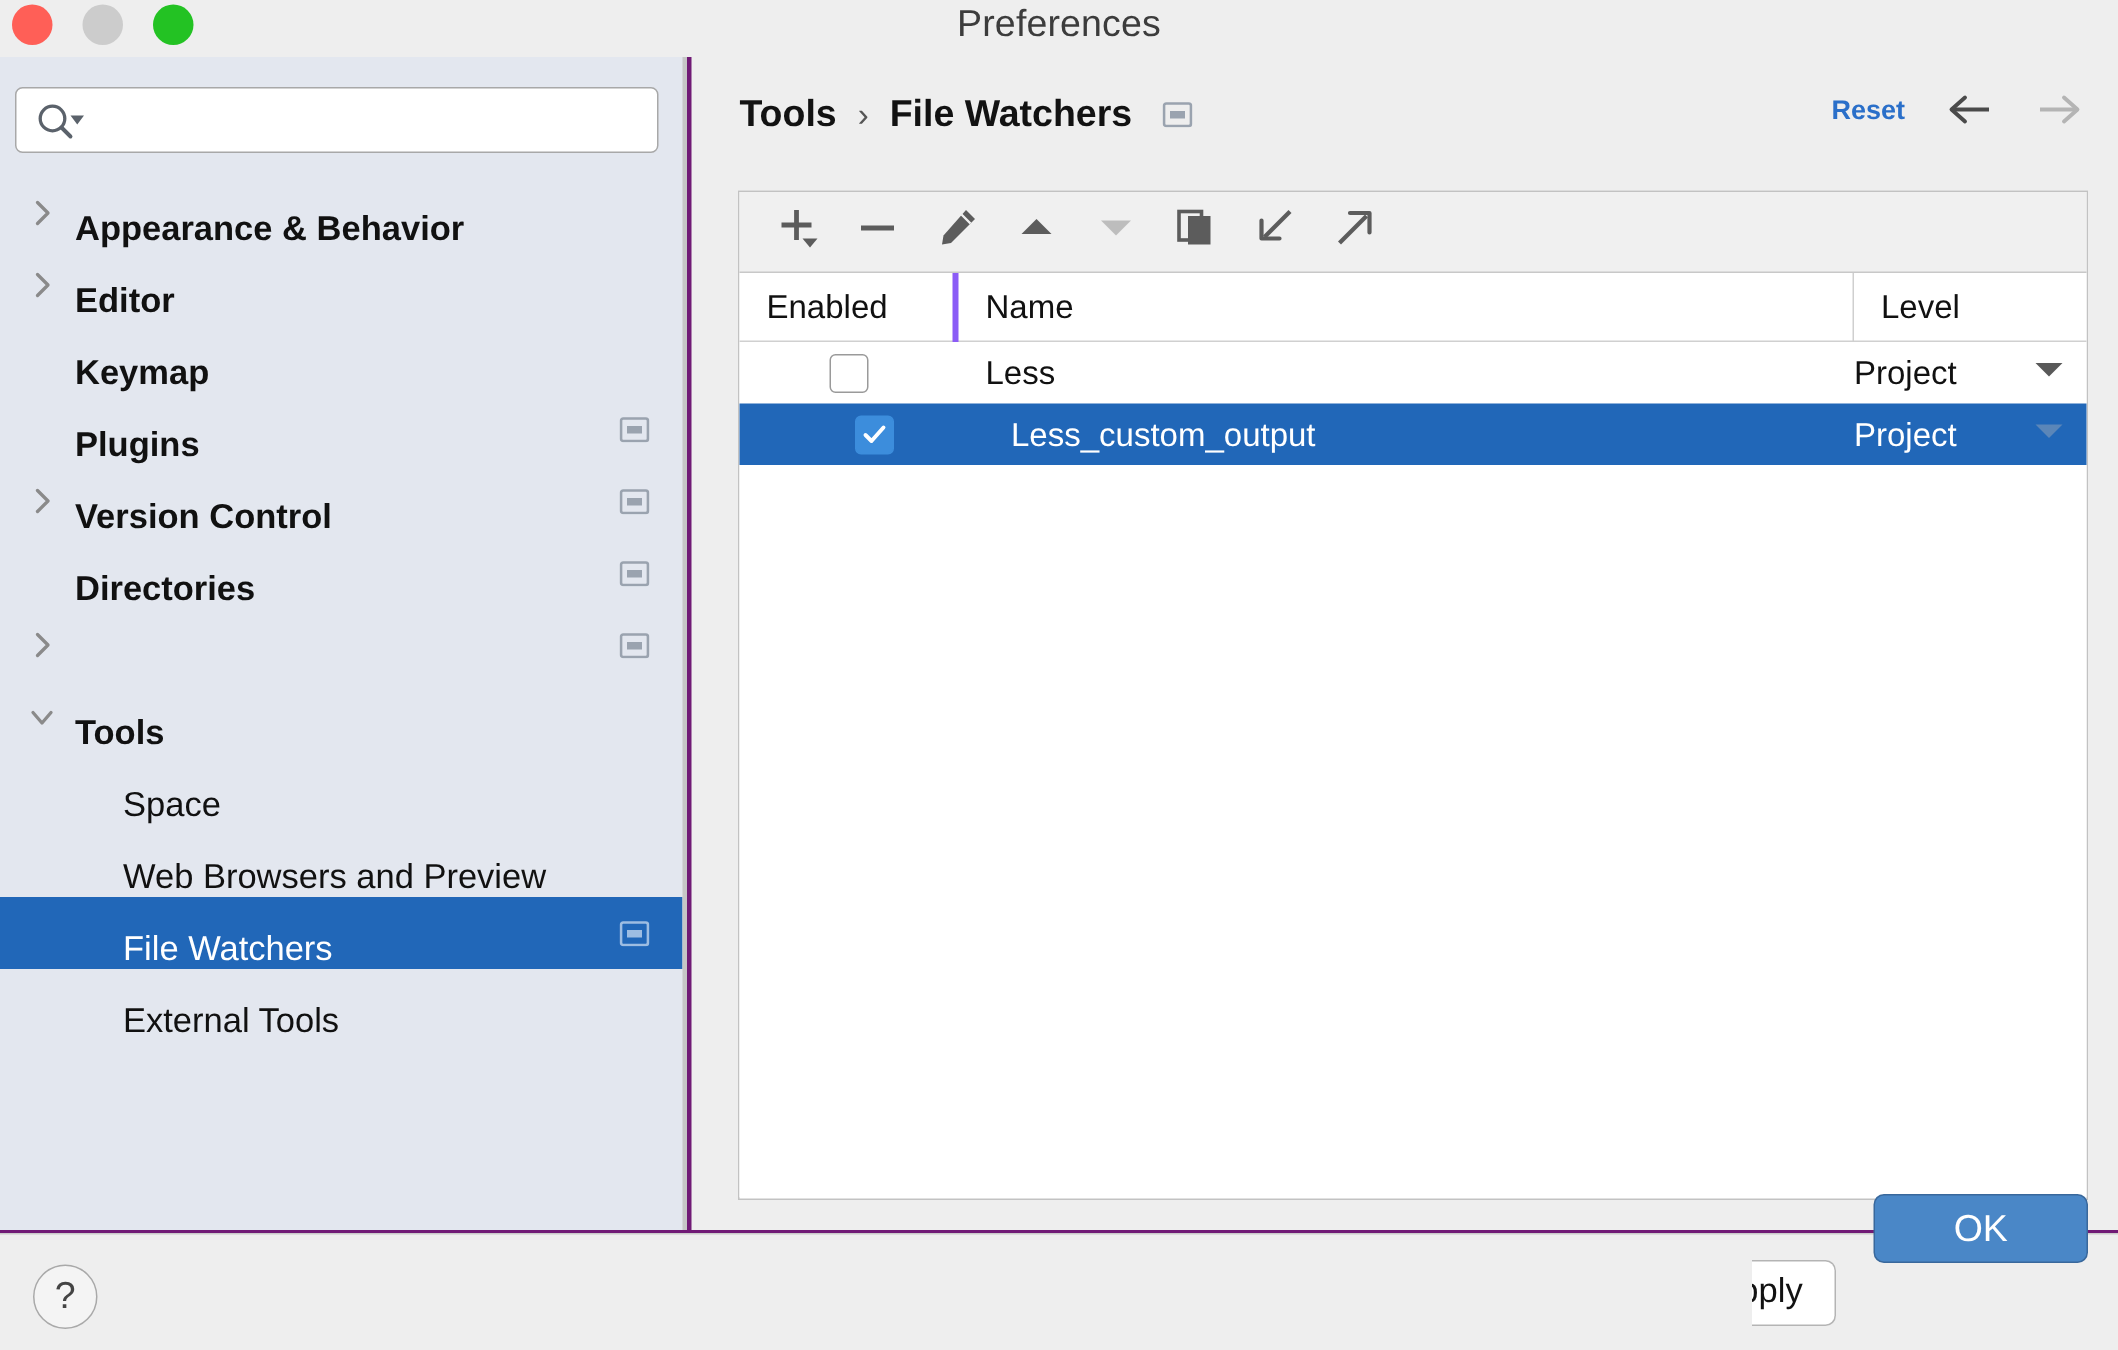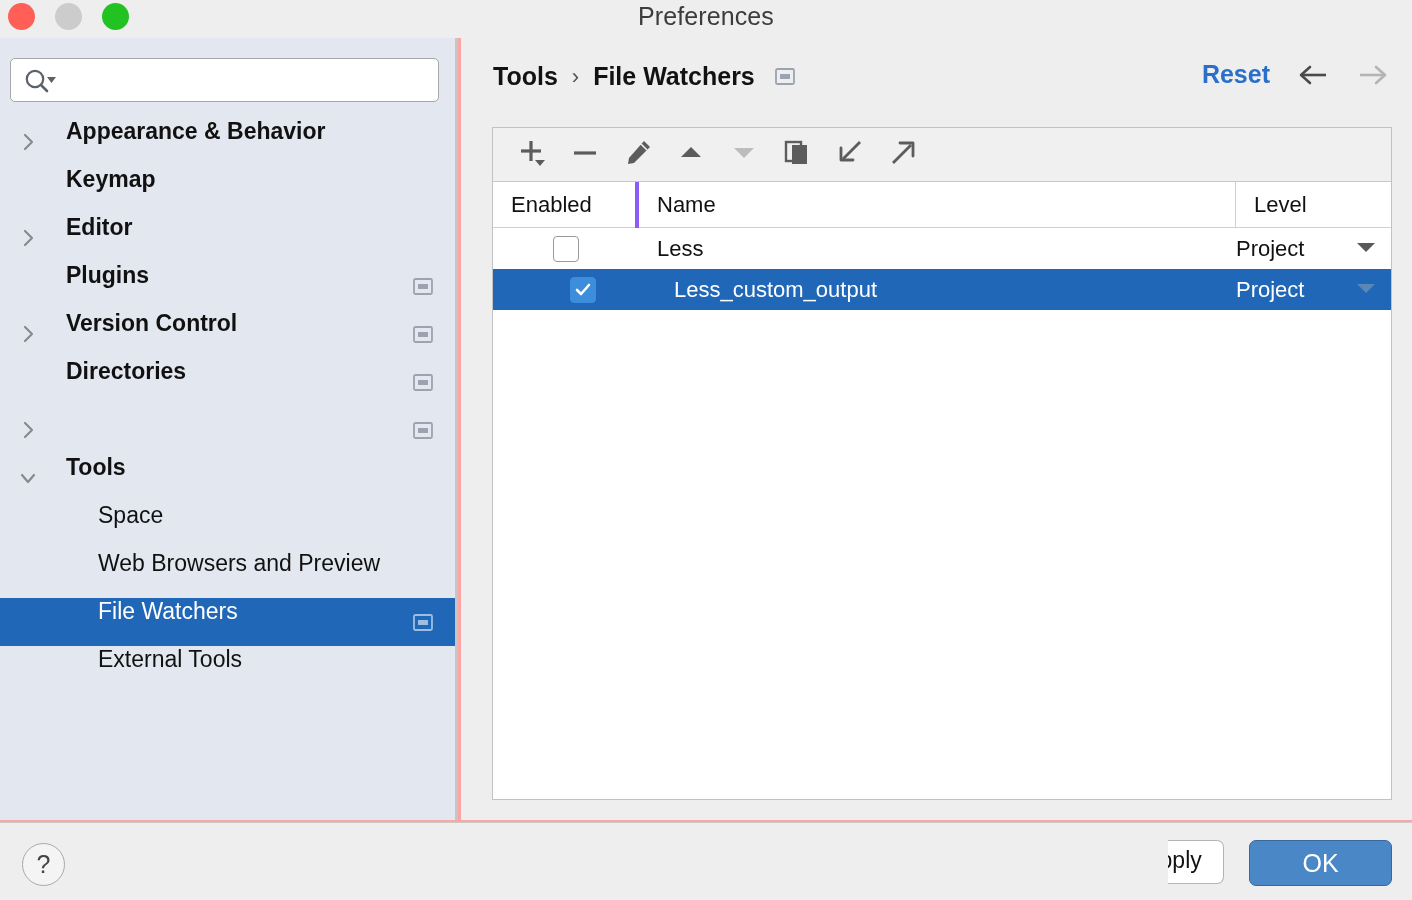--- a/index.html
+++ b/index.html
@@ -4,21 +4,21 @@
 <style>
   * { box-sizing: border-box; margin: 0; padding: 0; }
   html, body {
     width: 1412px; height: 900px;
     font-family: "Liberation Sans", sans-serif;
     background: #eeeeee;
     overflow: hidden;
     -webkit-font-smoothing: antialiased;
   }
 
-  .window { position: relative; width: 1412px; height: 900px; background: #fca5a5; }
+  .window { position: relative; width: 1412px; height: 900px; background: #701a75; }
 
   
   .titlebar {
     position: absolute; left: 0; top: 0; width: 1412px; height: 38px;
     background: #eeeeee;
   }
   .traffic { position: absolute; left: 8px; top: 3px; display: flex; gap: 20px; }
   .light { width: 27px; height: 27px; border-radius: 50%; }
   .light.red   { background: #ff5f57; }
   .light.amber { background: #cccccc; }
@@ -45,22 +45,22 @@
     position: absolute; left: 13px; top: 9px; width: 34px; height: 26px;
   }
   .search-input {
     position: absolute; left: 52px; top: 0; right: 8px; height: 42px;
     border: none; outline: none; background: transparent;
     font-family: "Liberation Sans", sans-serif; font-size: 18px; color: #1a1a1a;
   }
 
   .tree { margin-top: 16px; }
   .tree-row {
-    position: relative; height: 48px; display: flex; align-items: flex-start;
-    padding-left: 16px; cursor: default;
+    position: relative; height: 48px; display: flex; align-items: flex-end;
+    padding-left: 0; cursor: default;
   }
   .tree-row.selected { background: #2167b8; }
   .tree-chevron {
     position: absolute; left: 18px; top: 50%; transform: translateY(-50%);
     width: 20px; height: 20px;
   }
   .tree-label {
     font-size: 23px; color: #111111; white-space: nowrap;
   }
   .tree-row.top .tree-label { font-weight: bold; margin-left: 50px; }
@@ -84,21 +84,21 @@
   .crumb {
     font-size: 25px; font-weight: bold; color: #121212; white-space: nowrap;
   }
   .crumb-sep { font-size: 22px; color: #555555; }
   .crumb-badge { width: 20px; height: 17px; margin-left: 6px; }
   .crumb-actions {
     position: absolute; right: 22px; top: 22px;
     display: flex; align-items: center; gap: 26px;
   }
   .reset-link {
-    font-size: 25px; font-weight: bold; color: #2a6fc9; cursor: pointer;
+    font-size: 18px; font-weight: bold; color: #2a6fc9; cursor: pointer;
   }
   .nav-arrow { width: 34px; height: 26px; cursor: pointer; }
 
   
   .panel {
     position: absolute; left: 31px; top: 89px; width: 900px; height: 673px;
     border: 1px solid #c2c2c2; background: #ffffff;
   }
   .toolbar {
     height: 54px; background: #f0f0f0; border-bottom: 1px solid #c8c8c8;
@@ -156,21 +156,21 @@
     position: absolute; left: 1168px; top: 840px; width: 56px; height: 44px;
     background: #ffffff; border: 1px solid #b4b4b4;
     border-left: none; border-radius: 0 7px 7px 0;
     overflow: hidden; cursor: pointer;
   }
   .apply-label {
     position: absolute; left: -46px; top: 6px; width: 102px;
     text-align: center; font-size: 23px; color: #121212; white-space: nowrap;
   }
   .ok-btn {
-    position: absolute; left: 1249px; top: 840px; width: 143px; height: 46px;
+    position: absolute; left: 1249px; top: 796px; width: 143px; height: 46px;
     background: #4a87c7; border: 1px solid #39689c; border-radius: 7px;
     color: #ffffff; font-size: 25px;
     display: flex; align-items: center; justify-content: center; cursor: pointer;
   }
 </style>
 </head>
 <body>
 
 <div class="window">
 
@@ -197,27 +197,27 @@
       </div>
     </div>
     <div class="tree" id="tree">
         <div class="tree-row top">
           <span class="tree-chevron"><svg width="20" height="20" viewBox="0 0 20 20">
               <polyline points="7,3 14,10 7,17" fill="none" stroke="#8a8a8a" stroke-width="2.2" stroke-linecap="round" stroke-linejoin="round"></polyline>
             </svg></span>
           <span class="tree-label">Appearance &amp; Behavior</span>
         </div>
         <div class="tree-row top">
-          <span class="tree-label">Keymap</span>
-        </div>
-        <div class="tree-row top">
           <span class="tree-chevron"><svg width="20" height="20" viewBox="0 0 20 20">
               <polyline points="7,3 14,10 7,17" fill="none" stroke="#8a8a8a" stroke-width="2.2" stroke-linecap="round" stroke-linejoin="round"></polyline>
             </svg></span>
           <span class="tree-label">Editor</span>
+        </div>
+        <div class="tree-row top">
+          <span class="tree-label">Keymap</span>
         </div>
         <div class="tree-row top">
           <span class="tree-label">Plugins</span>
           <span class="badge-icon"><svg width="20" height="17" viewBox="0 0 20 17">
               <rect x="1" y="1" width="18" height="15" fill="none" stroke="#9aa3af" stroke-width="1.8" rx="1.5"></rect>
               <rect x="5" y="6" width="10" height="5" fill="#9aa3af"></rect>
             </svg></span>
         </div>
         <div class="tree-row top">
           <span class="tree-chevron"><svg width="20" height="20" viewBox="0 0 20 20">

